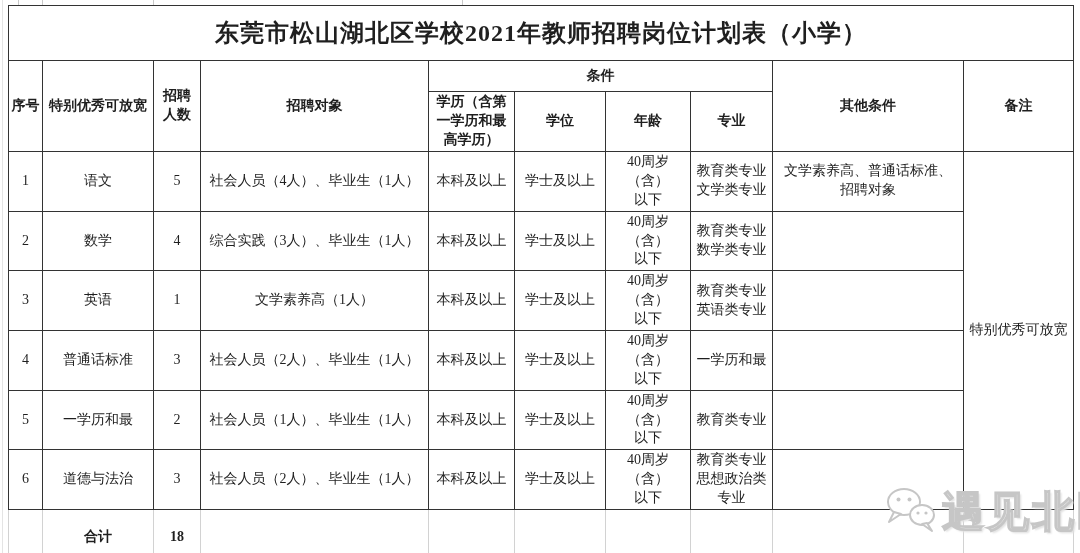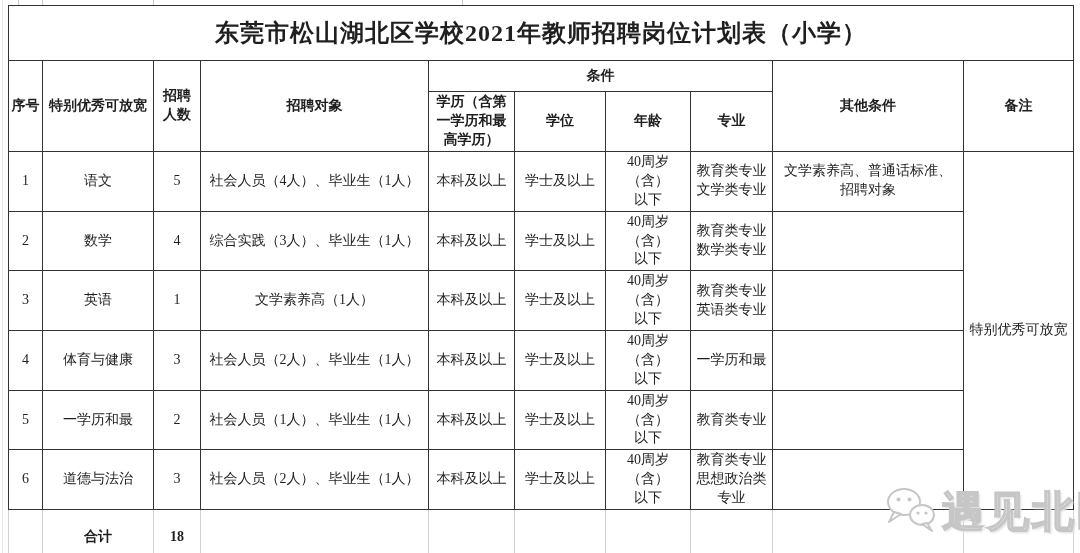--- a/index.html
+++ b/index.html
@@ -145,21 +145,21 @@
       <td>学士及以上</td>
       <td>40周岁（含）
 以下</td>
       <td>教育类专业
 英语类专业</td>
       <td class="other-cell"></td>
     </tr>
 
     <tr class="drow">
       <td>4</td>
-      <td>体育与健康</td>
+      <td>普通话标准</td>
       <td>3</td>
       <td class="target-cell">社会人员（2人）、毕业生（1人）</td>
       <td>本科及以上</td>
       <td>学士及以上</td>
       <td>40周岁（含）
 以下</td>
       <td>一学历和最</td>
       <td class="other-cell"></td>
     </tr>
 

